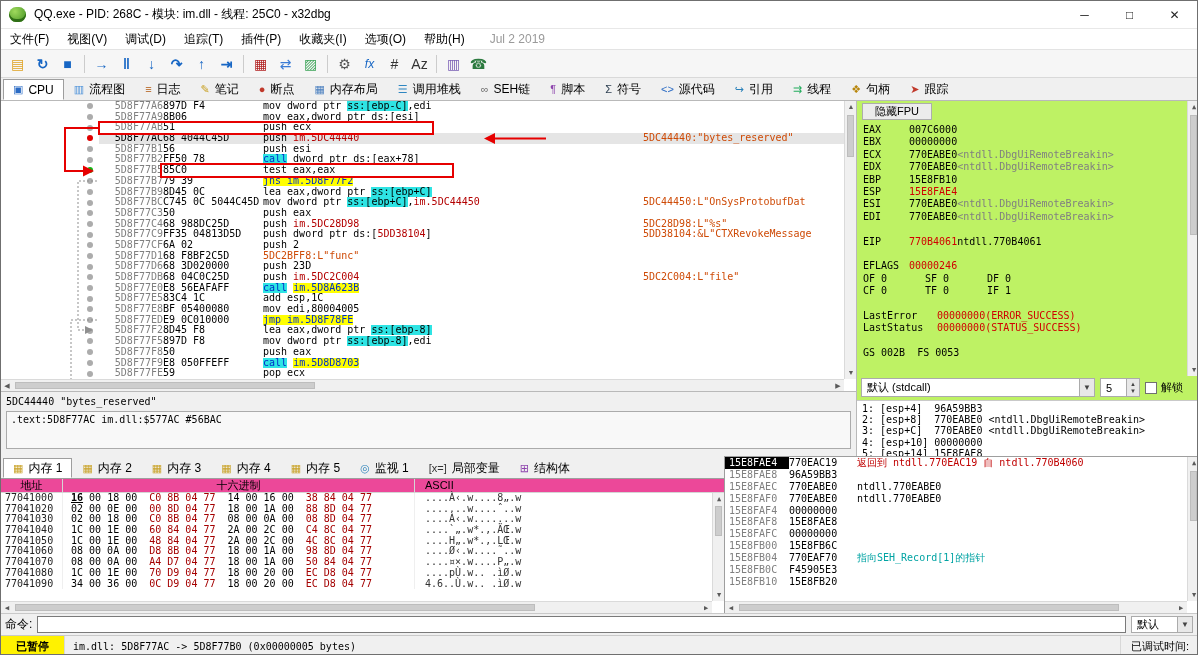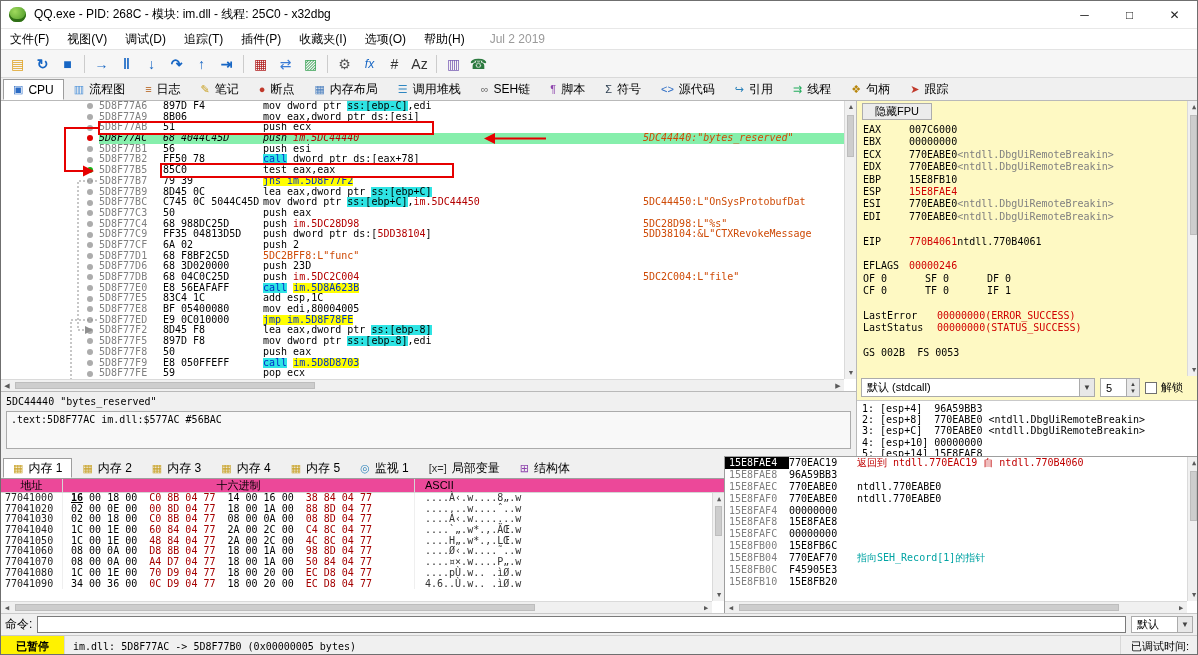--- a/index.html
+++ b/index.html
@@ -35,22 +35,22 @@
 
   
   .main{position:relative;height:355px;background:#FFF;}
   .disasm{position:absolute;left:0;top:0;width:855px;height:290px;background:#FFF;overflow:hidden;}
   #disasm-rows{position:absolute;left:0;top:0;width:843px;}
   .drow{display:flex;height:10.69px;line-height:10.8px;font-family:"DejaVu Sans Mono",monospace;font-size:10px;white-space:pre;}
   .dmargin{width:98px;position:relative;flex:none;}
   .bp-dot{position:absolute;right:6px;top:50%;transform:translateY(-50%);width:6px;height:6px;border-radius:50%;background:#ACACAC;}
   .bp-dot.green{background:#13B413;} .bp-dot.red{background:#E00000;}
   .dcontent{flex:1;display:flex;overflow:hidden;}
-  .drow.sel .dcontent{background:#86efac;font-style:italic;}
-  .daddr{width:64px;flex:none;color:#7F7F7F;}
+  .drow.sel .dcontent{background:#e5e5e5;}
+  .daddr{width:64px;flex:none;color:#7F7F7F;text-align:right;}
   .drow.sel .daddr{color:#000;}
   .dbytes{width:100px;flex:none;}
   .dcode{width:380px;flex:none;}
   .dcmt{flex:1;color:#CE4A06;overflow:hidden;}
   .tk-r{color:#B30000;}
   .tk-y{background:#FFFF00;color:#0030C8;}
   .tk-c{background:#2EE4E4;color:#0030C8;}
   .tk-h{background:#2EE4E4;color:#000;}
   #disasm-overlay{position:absolute;left:0;top:0;pointer-events:none;}
 
@@ -58,21 +58,21 @@
   .sbv{position:absolute;width:12px;background:#F0F0F0;border-left:1px solid #DADADA;}
   .sbh{position:absolute;height:12px;background:#F0F0F0;border-top:1px solid #DADADA;}
   .sb-arr{color:#5A5A5A;font-size:7px;text-align:center;line-height:12px;width:12px;height:12px;position:absolute;}
   .sb-tmb{position:absolute;background:#CDCDCD;border:1px solid #BDBDBD;}
 
   .disasm-info{position:absolute;left:0;top:290px;width:855px;height:65px;background:#F0F0F0;border-top:1px solid #B9B9B9;
     font-family:"DejaVu Sans Mono",monospace;font-size:10px;padding:4px 5px;}
   .info-box{margin-top:4px;height:38px;background:#F8F8F8;border:1px solid #ABABAB;padding:2px 4px;}
 
   
-  .regs{position:absolute;left:855px;top:0;width:343px;height:355px;background:#fef9c3;border-left:1px solid #B9B9B9;
+  .regs{position:absolute;left:855px;top:0;width:343px;height:355px;background:#bef264;border-left:1px solid #B9B9B9;
     font-family:"DejaVu Sans Mono",monospace;font-size:10px;}
   .fpu-btn{position:absolute;left:5px;top:2px;height:17px;padding:0 12px;font-size:11px;
     font-family:"Liberation Sans",sans-serif;background:#ECECEC;border:1px solid #ADADAD;}
   #reg-rows{position:absolute;left:6px;top:23px;right:14px;}
   .rrow{height:12.4px;line-height:12.5px;white-space:pre;display:flex;overflow:hidden;}
   .rname{flex:none;width:46px;} .rname.wide{width:74px;}
   .redv{color:#D00000;}
   .rcmt{}
   .grayv{color:#808080;}
   .fpair{display:inline-block;width:62px;}

